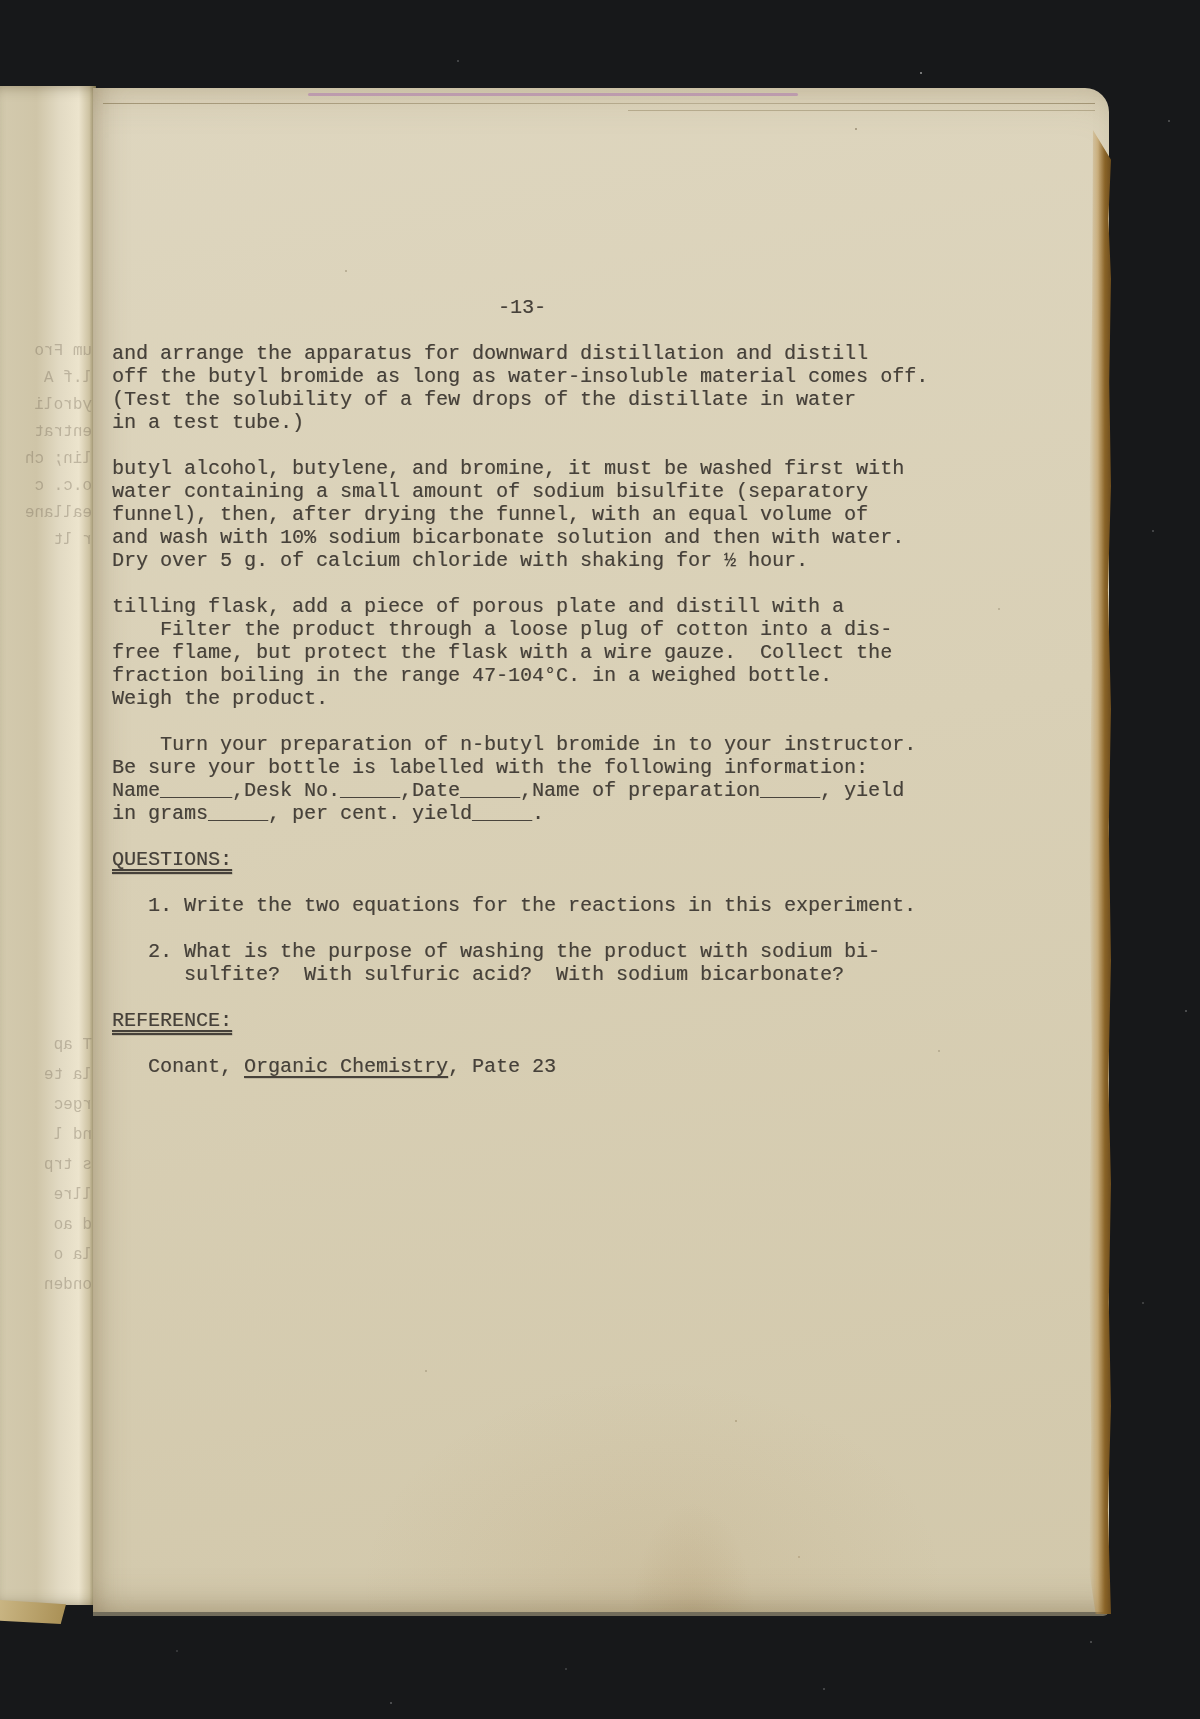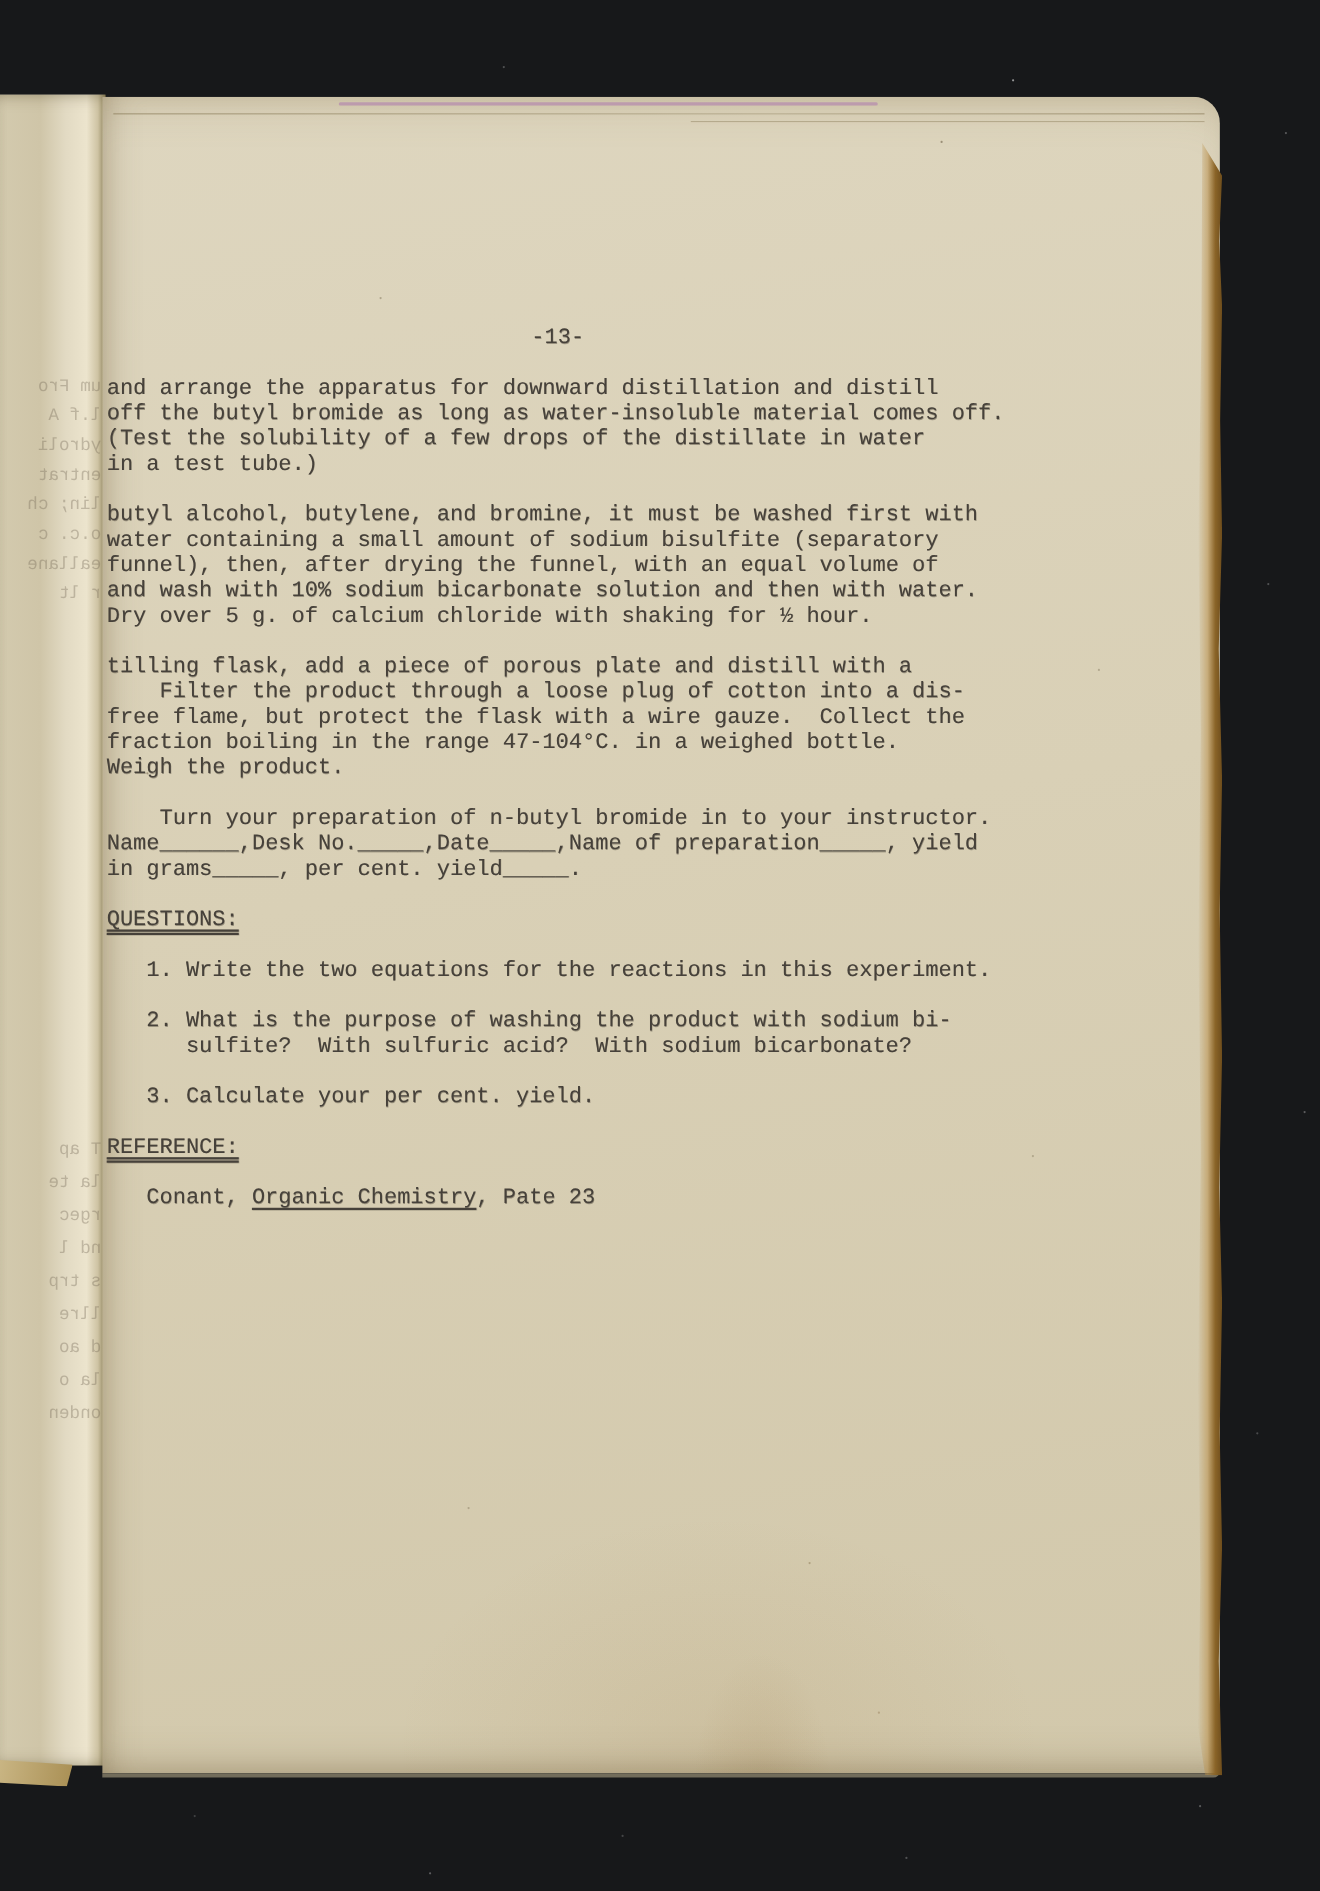--- a/index.html
+++ b/index.html
@@ -81,21 +81,21 @@
       40px 614px 0 0 rgba(90,75,50,.45),
       120px 560px 0 0 rgba(90,75,50,.3),
       332px 1282px 0 0 rgba(90,75,50,.3),
       642px 1332px 0 0 rgba(110,85,50,.35),
       845px 962px 0 0 rgba(90,75,50,.3),
       905px 520px 0 0 rgba(90,75,50,.3),
       705px 1468px 0 0 rgba(120,90,50,.3);
   }
   
   .content{
-    position:absolute;left:4px;top:208px;width:860px;
+    position:absolute;left:19px;top:208px;width:860px;
     font-size:20px;line-height:23px;color:#46413a;
     text-shadow:.4px .4px .5px rgba(70,64,54,.45);
   }
   .block{margin-top:23px;}
   .content > .block:first-child{margin-top:0;}
   .tline{white-space:pre;}
   .pageno{text-align:center;width:820px;}
   .title{text-align:center;width:820px;white-space:pre;}
   .gap1{display:inline-block;width:13px;}
   .gap2{display:inline-block;width:26px;}
@@ -143,37 +143,35 @@
         </div>
         <div class="block para">
           <div class="tline">tilling flask, add a piece of porous plate and distill with a</div>
           <div class="tline">    Filter the product through a loose plug of cotton into a dis-</div>
           <div class="tline">free flame, but protect the flask with a wire gauze.  Collect the</div>
           <div class="tline">fraction boiling in the range 47-104°C. in a weighed bottle.</div>
           <div class="tline">Weigh the product.</div>
         </div>
         <div class="block para">
           <div class="tline">    Turn your preparation of n-butyl bromide in to your instructor.</div>
+          <div class="tline">Be sure your bottle is labelled with the following information:</div>
           <div class="tline">Name______,Desk No._____,Date_____,Name of preparation_____, yield</div>
           <div class="tline">in grams_____, per cent. yield_____.</div>
         </div>
       </div>
 
     <div class="block heading"><span class="dul">QUESTIONS:</span></div>
 
     <div id="questions">
         <div class="block question">
           <div class="tline">1. Write the two equations for the reactions in this experiment.</div>
         </div>
         <div class="block question">
           <div class="tline">2. What is the purpose of washing the product with sodium bi-</div>
           <div class="tline">   sulfite?  With sulfuric acid?  With sodium bicarbonate?</div>
         </div>
-        <div class="block question">
-          <div class="tline">3. Calculate your per cent. yield.</div>
-        </div>
       </div>
 
     <div class="block heading"><span class="dul">REFERENCE:</span></div>
 
     <div class="block refline"><span>Conant, </span><span class="ul">Organic Chemistry</span><span>, Pate 23</span></div>
   </div>
 </div>
 
 </body></html>

